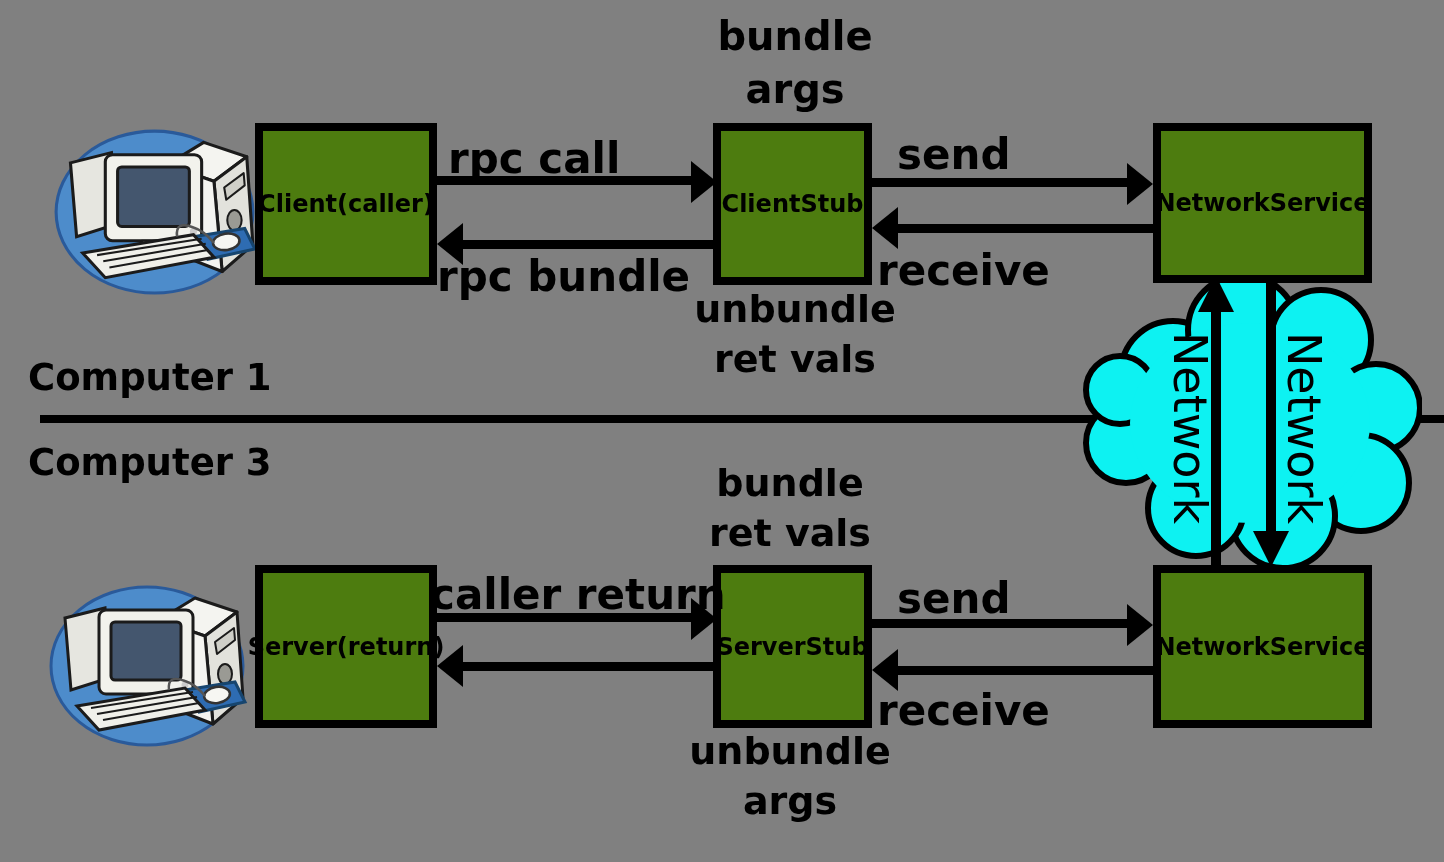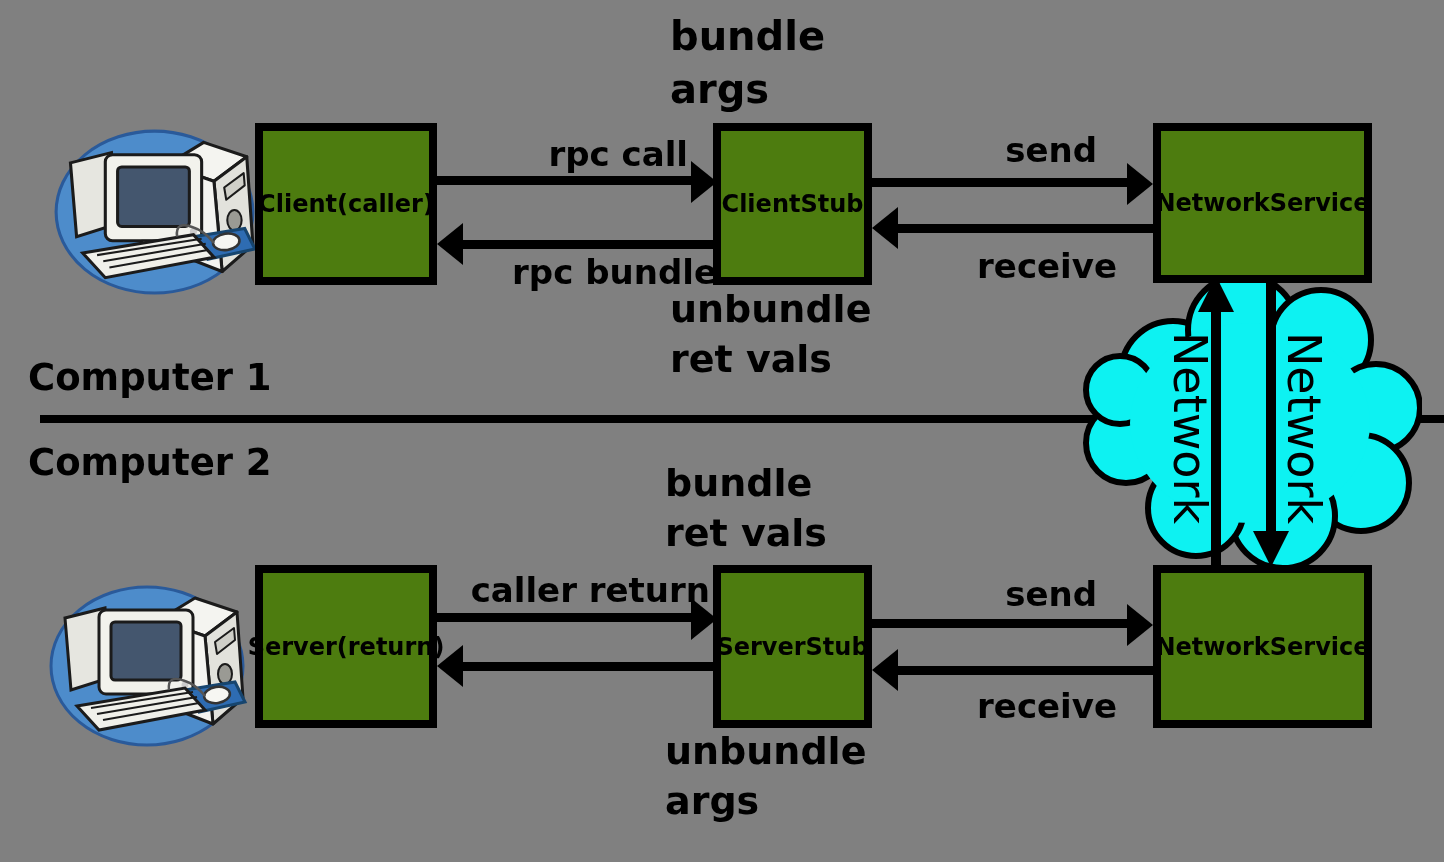--- a/index.html
+++ b/index.html
@@ -9,25 +9,25 @@
     font-family:"DejaVu Sans", sans-serif; color:#000;
   }
   .box{
     position:absolute; background:#4d7c0f; border:8px solid #000;
     box-sizing:border-box; display:flex; 
     align-items:center; justify-content:center;
     font-size:24px; font-weight:bold; line-height:1.5; z-index:4;
     text-align:center; white-space:nowrap;
   }
   .lbl{
-    position:absolute; font-weight:bold; font-size:34px; text-align:right;
+    position:absolute; font-weight:bold; font-size:42px; text-align:left;
     z-index:5; white-space:nowrap;
   }
   .lbl2{
-    position:absolute; font-weight:bold; font-size:38px; text-align:left;
+    position:absolute; font-weight:bold; font-size:38px; text-align:center;
     line-height:1.32; z-index:5; white-space:nowrap;
   }
   .hline{ position:absolute; height:9px; background:#000; z-index:2; }
   .ah-r{
     position:absolute; width:0; height:0; z-index:2;
     border-top:21px solid transparent; border-bottom:21px solid transparent;
     border-left:26px solid #000;
   }
   .ah-l{
     position:absolute; width:0; height:0; z-index:2;
@@ -182,21 +182,21 @@
   <div class="lbl" style="left:897px;top:130px;width:200px;">send</div>
   <div class="lbl" style="left:437px;top:252px;width:280px;">rpc bundle</div>
   <div class="lbl" style="left:877px;top:246px;width:240px;">receive</div>
 
   <div class="lbl2" style="left:670px;top:284px;width:250px;">
     <div>unbundle</div>
     <div>ret vals</div>
   </div>
 
   <div class="lbl" style="left:28px;top:356px;width:300px;text-align:left;font-size:37px;">Computer 1</div>
-  <div class="lbl" style="left:28px;top:441px;width:300px;text-align:left;font-size:37px;">Computer 2</div>
+  <div class="lbl" style="left:28px;top:441px;width:300px;text-align:left;font-size:37px;">Computer 3</div>
 
   <div class="lbl2" style="left:665px;top:458px;width:250px;">
     <div>bundle</div>
     <div>ret vals</div>
   </div>
 
   <div class="lbl" style="left:430px;top:570px;width:280px;">caller return</div>
   <div class="lbl" style="left:897px;top:574px;width:200px;">send</div>
   <div class="lbl" style="left:877px;top:686px;width:240px;">receive</div>
 

